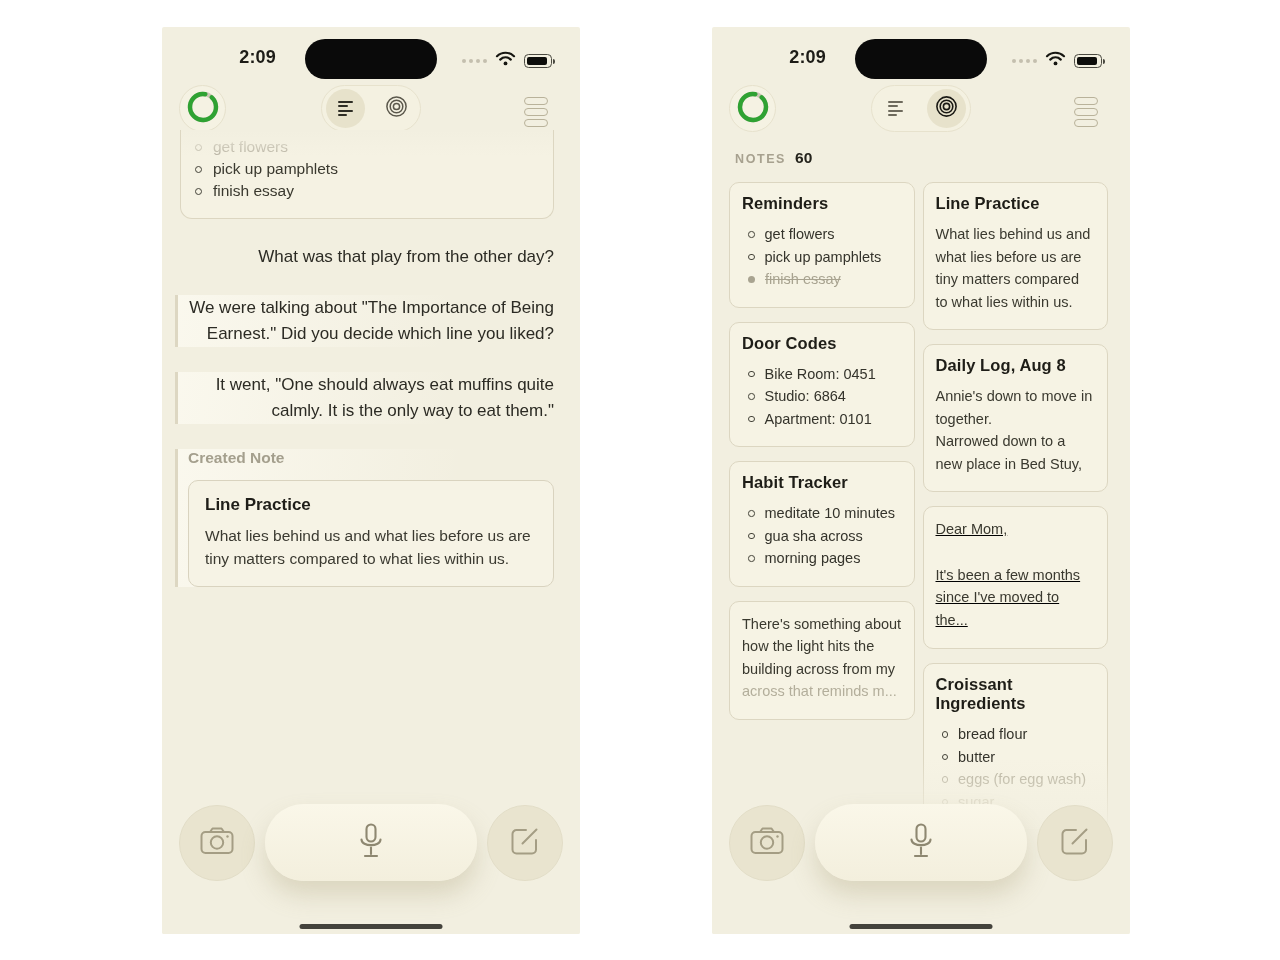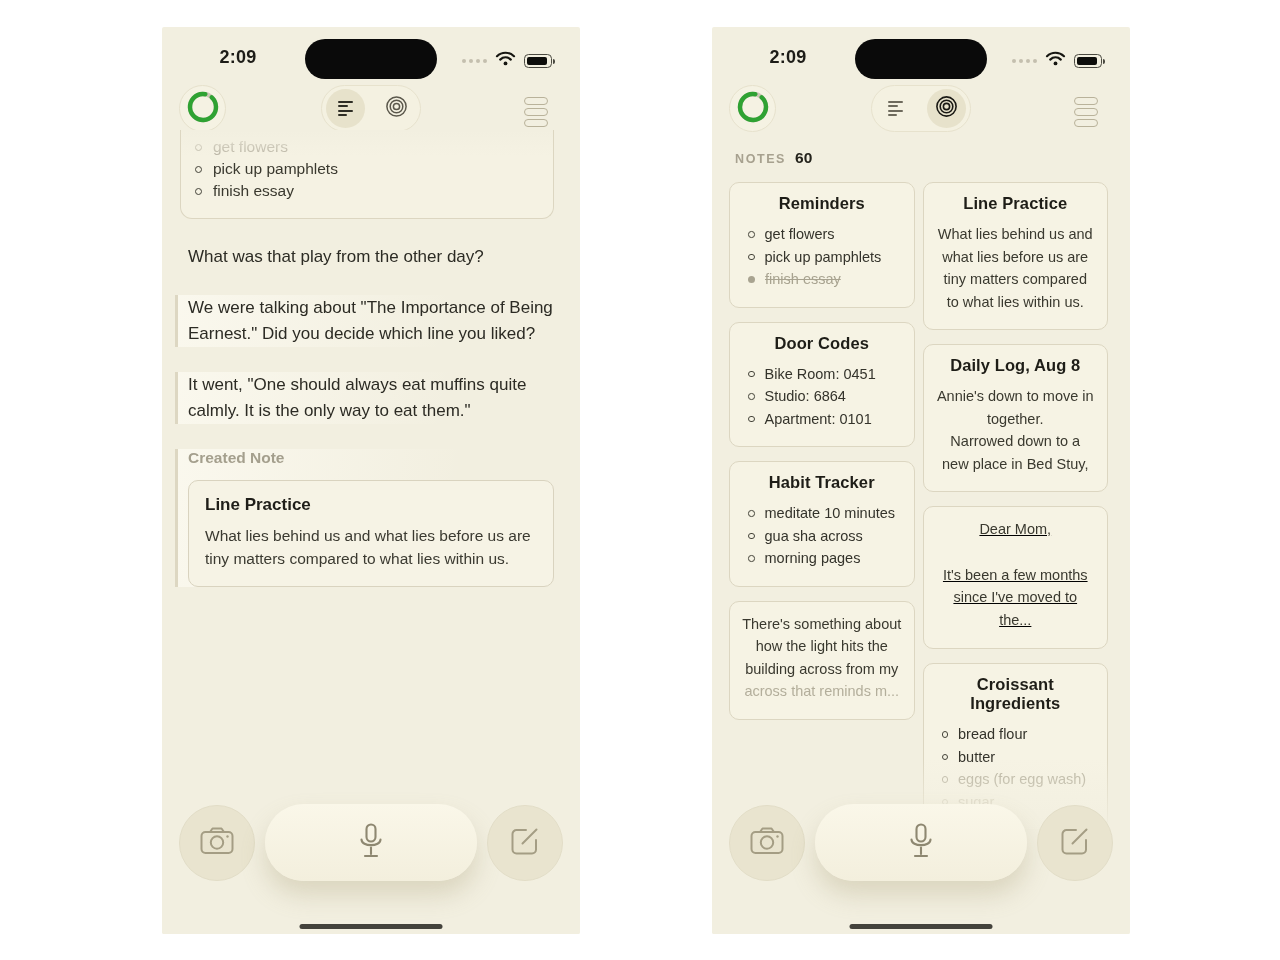--- a/index.html
+++ b/index.html
@@ -9,21 +9,21 @@
   }
   .phone {
     position: absolute; top: 27px; width: 418px; height: 907px;
     background: #f2efe0; overflow: hidden; border-radius: 2px;
   }
   .phone-left { left: 162px; }
   .phone-right { left: 712px; }
 
   
   .time {
-    position: absolute; left: 38px; top: 20px; width: 76px; text-align: center;
+    position: absolute; left: 38px; top: 20px; width: 76px; text-align: right;
     font-size: 18px; font-weight: 700; color: #1d1c17; letter-spacing: .2px;
   }
   .island {
     position: absolute; left: 50%; transform: translateX(-50%); top: 12px;
     width: 132px; height: 40px; background: #0a0a0a; border-radius: 21px;
   }
   .status-icons {
     position: absolute; right: 28px; top: 24px; display: flex; align-items: center; gap: 8px;
   }
   .dots { display: flex; gap: 3px; align-items: center; }
@@ -85,39 +85,39 @@
   }
   .p-item { display: flex; align-items: center; height: 22px; font-size: 15.5px; color: #3a392f; }
   .p-item.faded { color: #b9b4a4; }
   .p-item.faded .blt { border-color: #b9b4a4; }
   .blt {
     width: 7px; height: 7px; border: 1.6px solid #45443a; border-radius: 50%;
     margin-right: 11px; flex: none; display: inline-block;
   }
   .chat-flow { padding: 25px 26px 0; }
   .msg {
-    font-size: 17px; line-height: 26px; color: #2c2b24; margin-bottom: 25px;
+    font-size: 17px; line-height: 26px; color: #2c2b24; margin-bottom: 25px; text-align: right;
   }
   .msg.assistant, .created-block {
     border-left: 3px solid #ddd7c2; padding-left: 10px; margin-left: -13px;
     background: linear-gradient(100deg, rgba(251,249,239,.9), rgba(251,249,239,0) 72%);
   }
   .created-label { color: #a49f8d; font-size: 15.5px; margin-bottom: 13px; font-weight: bold; }
   .note-card {
     border: 1px solid #d9d3bf; border-radius: 10px; background: #f6f3e5;
     padding: 14px 16px 16px;
   }
   .note-title { font-weight: 700; font-size: 17px; color: #1f1e19; margin-bottom: 9px; }
   .note-body { font-size: 15.5px; line-height: 23px; color: #3b3a31; }
 
   
   .notes-header { margin: 19px 0 15px 23px; display: flex; align-items: baseline; gap: 9px; }
   .notes-label { font-size: 12.5px; font-weight: 700; letter-spacing: 1.6px; color: #a7a18f; }
   .notes-count { font-size: 15.5px; font-weight: 700; color: #23221b; }
-  .grid { display: flex; gap: 8px; padding: 0 22px 0 17px; text-align: center; }
+  .grid { display: flex; gap: 8px; padding: 0 22px 0 17px; }
   .gcol { flex: 1; display: flex; flex-direction: column; gap: 14px; min-width: 0; }
   .gcard {
     border: 1px solid #dcd6c1; border-radius: 10px; background: #f6f3e4;
     padding: 11px 12px 16px;
   }
   .gtitle { font-weight: 700; font-size: 16.5px; color: #1e1d17; margin-bottom: 10px; letter-spacing: .1px; }
   .g-item { display: flex; align-items: center; height: 22.5px; font-size: 14.5px; color: #34332b; padding-left: 6px; }
   .g-item .blt { width: 6.5px; height: 6.5px; margin-right: 10px; border-width: 1.4px; }
   .g-item.struck { color: #a8a390; text-decoration: line-through; }
   .g-item.struck .blt { border: none; background: #a8a390; width: 7px; height: 7px; }

